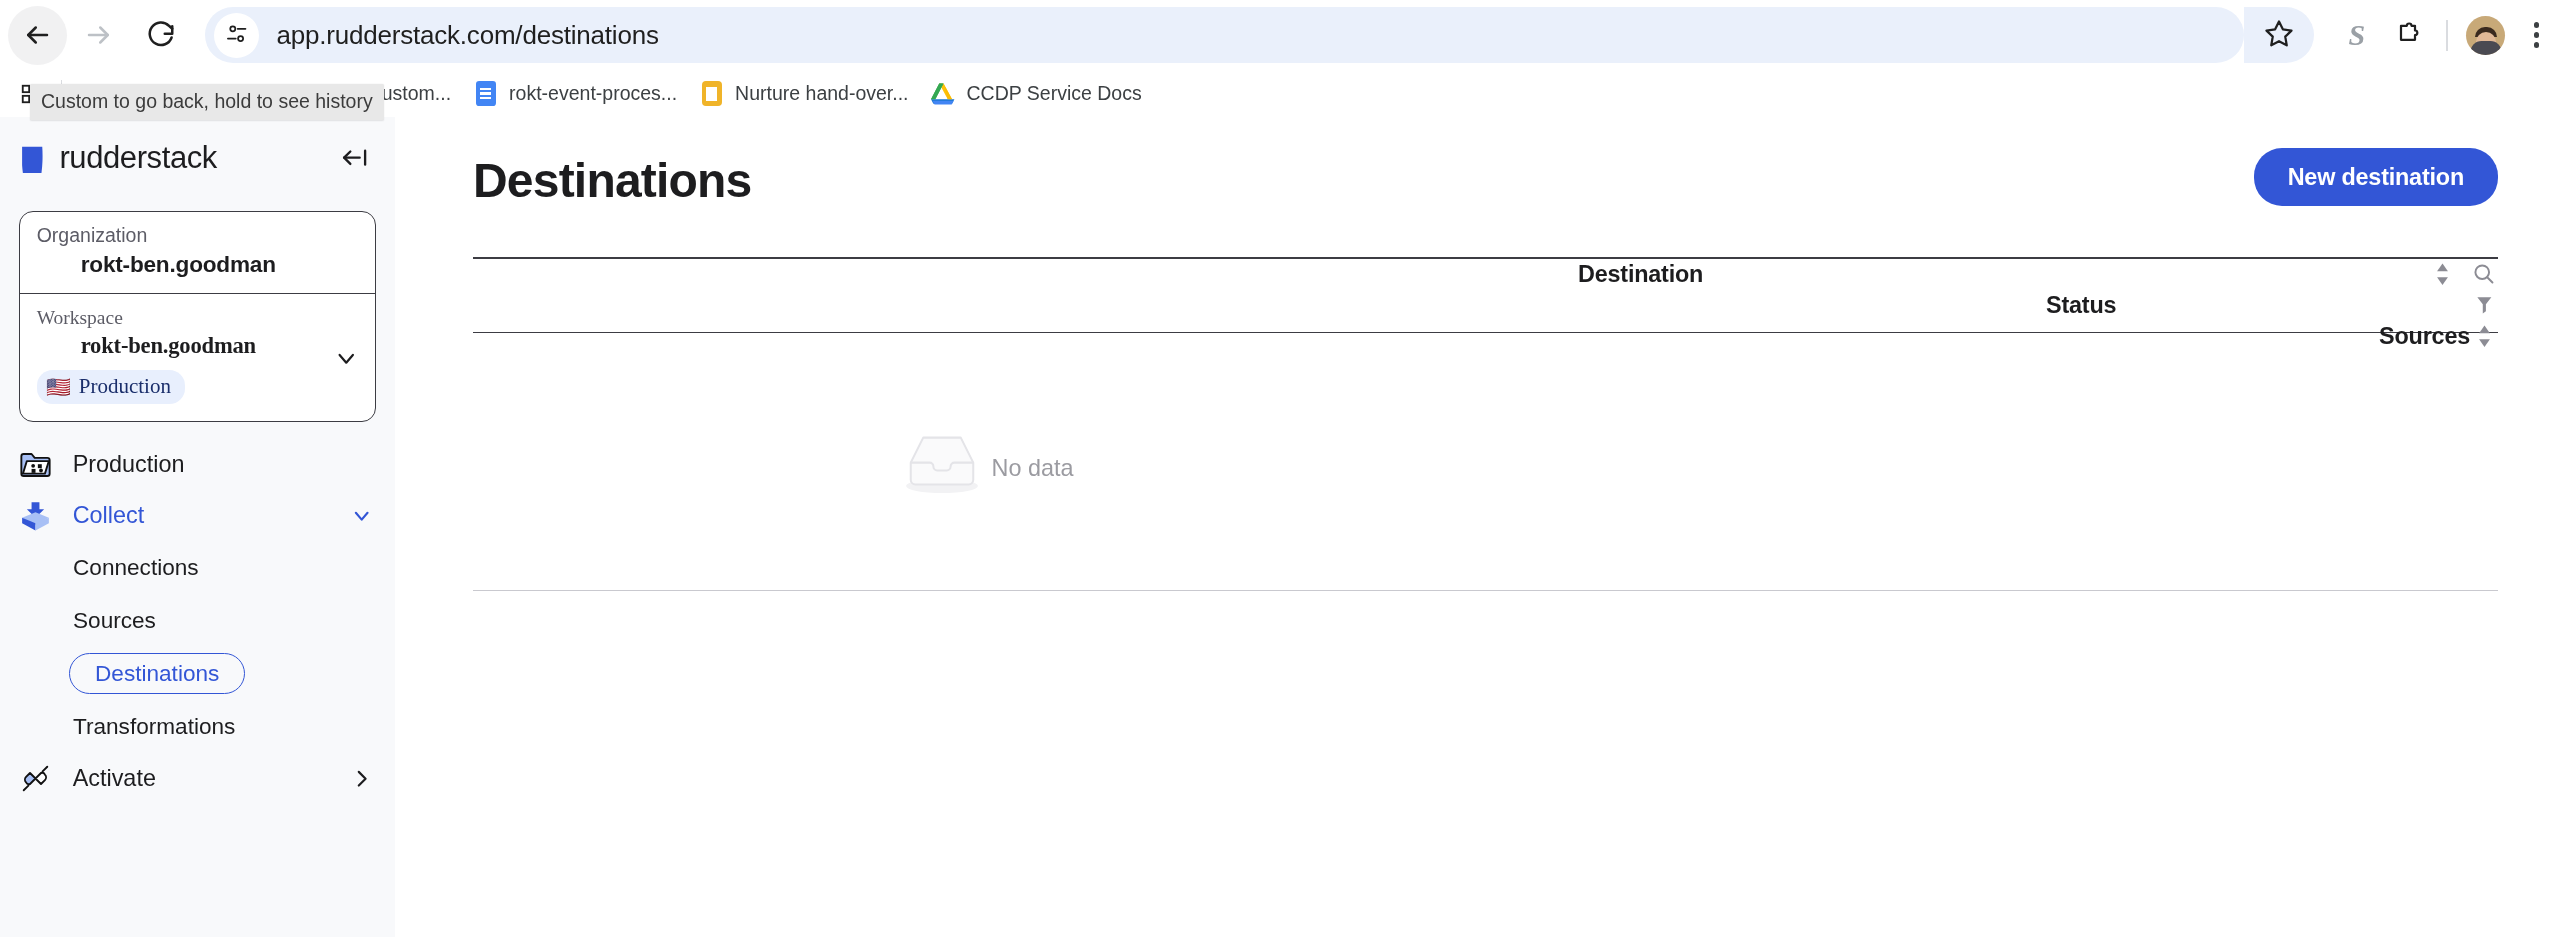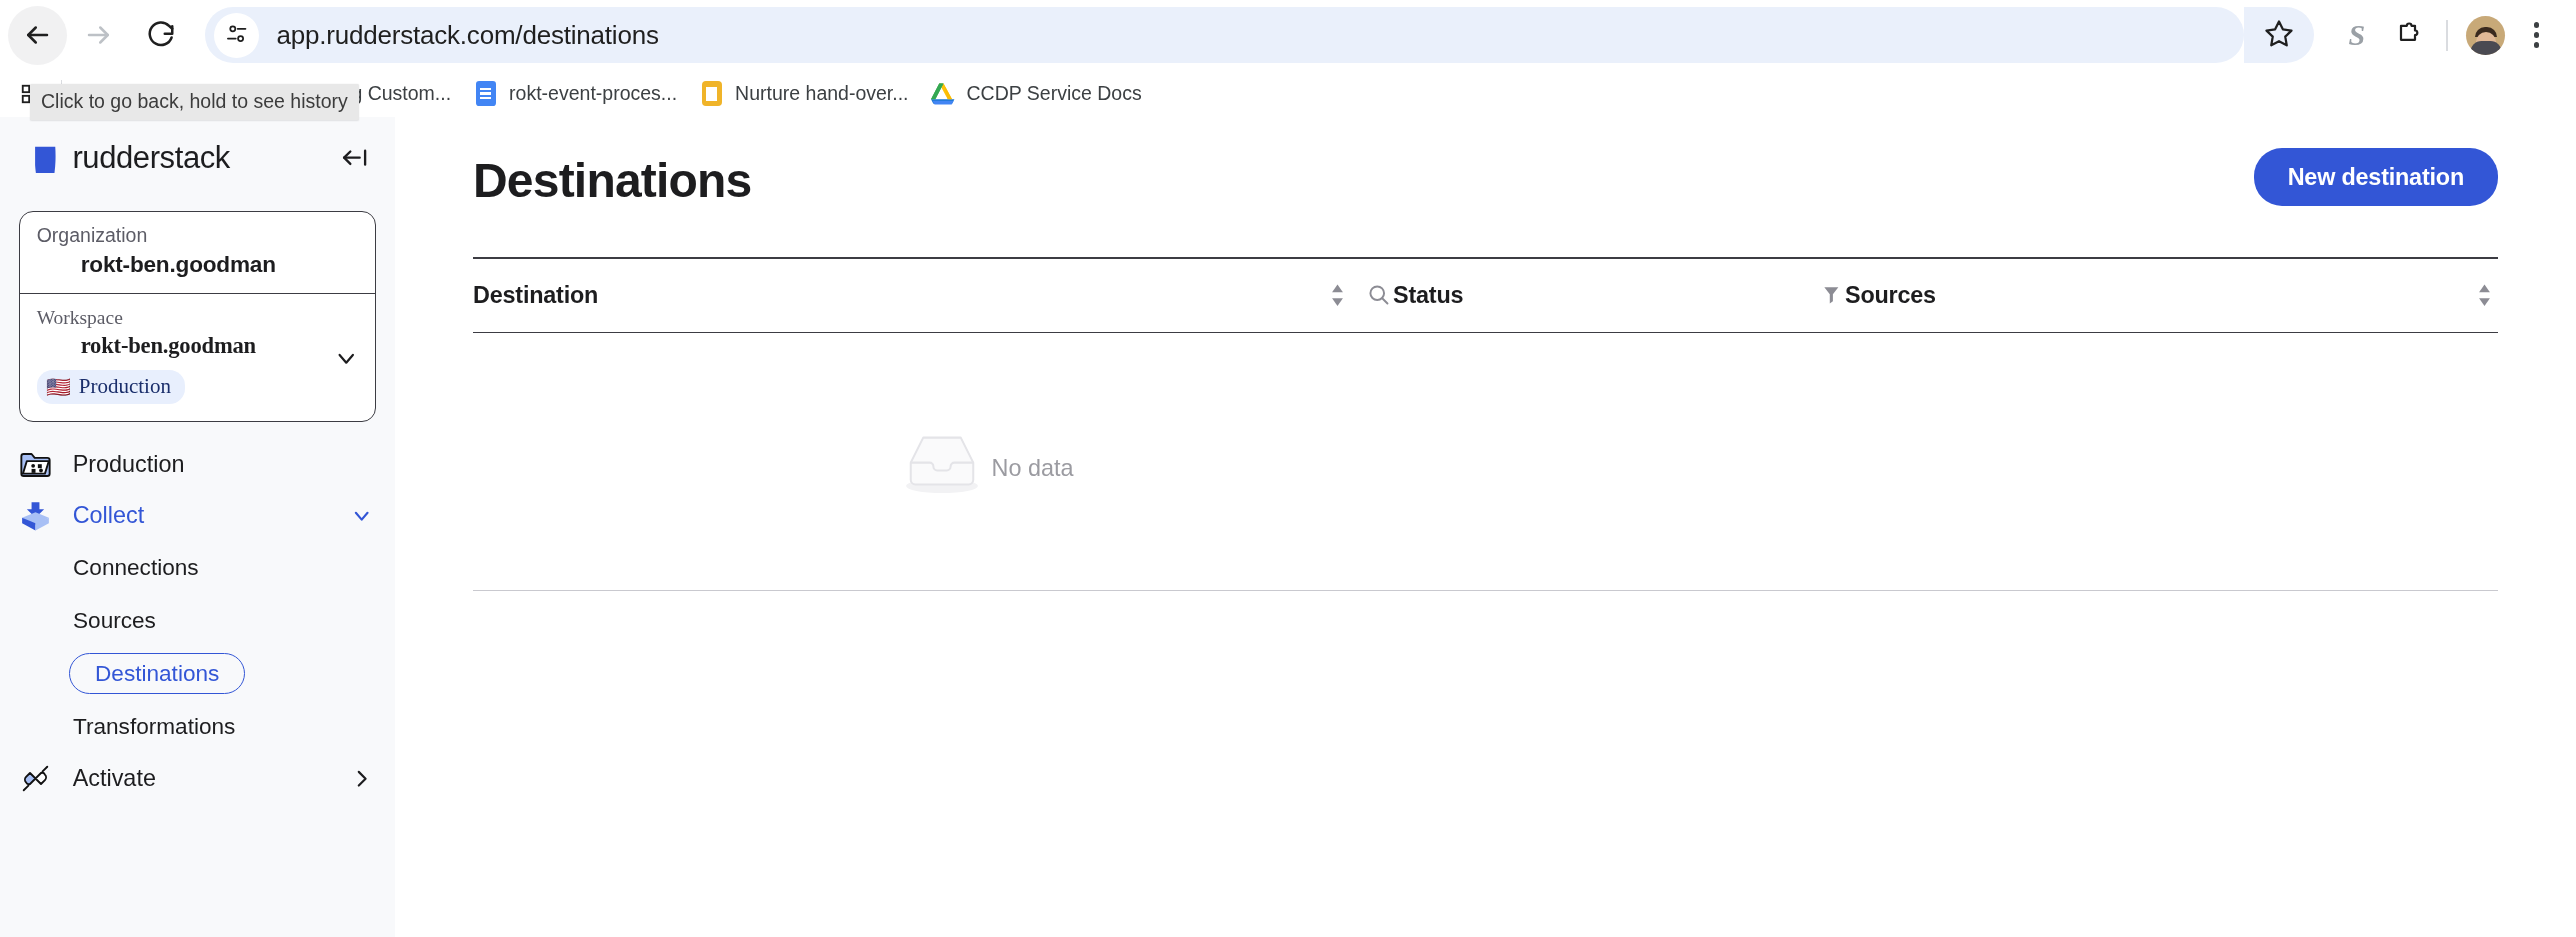--- a/index.html
+++ b/index.html
@@ -167,21 +167,21 @@
   
   .sidebar {
     position: absolute; top: 0; left: 0;
     width: 395px; height: 820px;
     background: #f8f9fb;
     overflow: hidden;
   }
   .brand {
     display: flex; align-items: center;
     height: 81px;
-    padding-left: 32px; padding-right: 23.4px;
+    padding-left: 19px; padding-right: 23.4px;
   }
   .brand-logo { width: 31px; height: 31px; flex: none; }
   .brand-name {
     margin-left: 9.4px;
     font-size: 31px; color: #1d1d1f; letter-spacing: -0.4px;
   }
   .collapse-btn { margin-left: auto; width: 34px; height: 34px; display:flex; align-items:center; justify-content:center; flex:none;}
 
   .org-card {
     margin: 12.5px 18.7px 0 18.7px;
@@ -260,20 +260,21 @@
   }
 
   .table-wrap { margin: 0 78px; }
   .rule-top { height: 1.6px; background: #3c3c43; margin-top: 37px; }
   .rule-bottom { height: 1.6px; background: #c9c9cf; }
 
   .thead {
     display: flex; align-items: flex-end;
     height: 74px;
     border-bottom: 1.6px solid #3c3c43;
+    flex-direction: column;
   }
   .th { display: flex; align-items: center; height: 100%; }
   .th-destination { width: 920px; }
   .th-status { width: 452px; }
   .th-sources { flex: 1 1 auto; }
   .th-label { font-size: 23.4px; font-weight: bold; color: #1d1d1f; letter-spacing: -0.2px; }
   .th-tools { margin-left: auto; display: flex; align-items: center; gap: 14px; }
   .icon-btn { width: 28px; height: 31px; display: flex; align-items: center; justify-content: center; }
 
   .tbody {
@@ -425,21 +426,21 @@
           <polygon points="5.5,22 0,22 3,28 27,28 30,22 21.5,22" fill="#1976d2"></polygon>
           <polygon points="10.5,2 16,2 5.5,22 0,22" fill="#34a853"></polygon>
           <polygon points="16,2 21.5,22 27,22" fill="#fbbc04"></polygon>
           <polygon points="2,24 29,24 26.5,29 4.5,29" fill="#4285f4"></polygon>
         </svg>
       </span>
       <span class="bm-label">CCDP Service Docs</span>
     </div>
   </div>
 
-  <div class="tooltip">Click to go back, hold to see history</div>
+  <div class="tooltip">Custom to go back, hold to see history</div>
 </div>
 
 <div class="page">
 
   <div class="sidebar">
 
     <div class="brand">
       <span class="brand-logo">
         <svg width="31" height="31" viewBox="0 0 40 40">
           <path d="M4 6 H30 A6 22 0 0 1 4 30 Z" fill="#3356d6"></path>

